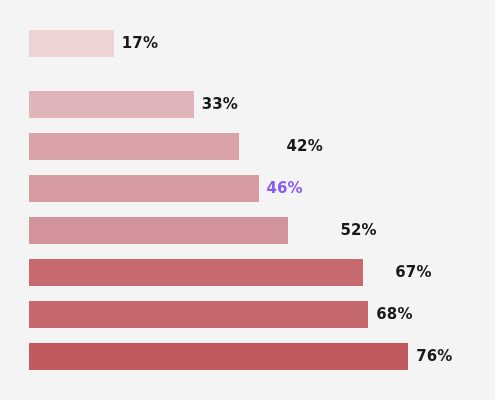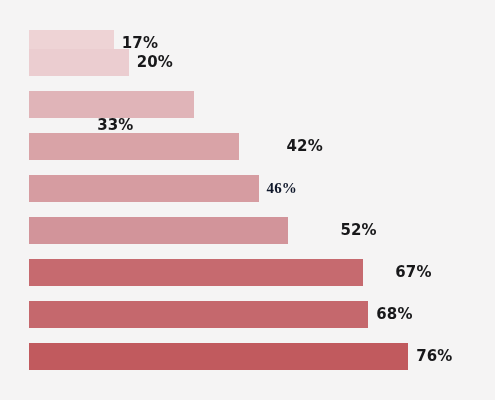--- a/index.html
+++ b/index.html
@@ -54,35 +54,31 @@
 </head>
 <body>
 
 <div id="chart-root">
 
   <div class="plot-area" id="plot-area">
       <div class="bar-row" style="top: 7px; height: 16px; margin-top: 28px;">
         <div class="bar" style="width: 84.83px; height: 27px; background: rgb(238, 211, 213);"></div>
         <span class="bar-value-label" style="color: rgb(24, 24, 26);">17%</span>
       </div>
-      <div class="bar-row" style="top: 49px; height: 27px;">
-        <div class="bar" style="width: 99.8px; height: 27px; background: rgb(235, 205, 208);"></div>
-        <span class="bar-value-label" style="color: rgb(24, 24, 26);">20%</span>
-      </div>
-      <div class="bar-row" style="top: 91px; height: 27px; flex-direction: column;">
+      <div class="bar-row" style="top: 91px; height: 27px;">
         <div class="bar" style="width: 164.67px; height: 27px; background: rgb(224, 180, 184);"></div>
         <span class="bar-value-label" style="color: rgb(24, 24, 26);">33%</span>
       </div>
       <div class="bar-row" style="top: 133px; height: 27px;">
         <div class="bar" style="width: 209.58px; height: 27px; background: rgb(217, 163, 167);"></div>
         <span class="bar-value-label" style="color: rgb(24, 24, 26); margin-left: 48px;">42%</span>
       </div>
       <div class="bar-row" style="top: 175px; height: 27px;">
         <div class="bar" style="width: 229.54px; height: 27px; background: rgb(214, 156, 161);"></div>
-        <span class="bar-value-label" style="color: #0f172a; font-family: Liberation Serif, serif;">46%</span>
+        <span class="bar-value-label" style="color: #8b5cf6;">46%</span>
       </div>
       <div class="bar-row" style="top: 217px; height: 27px; gap: 44px;">
         <div class="bar" style="width: 259.48px; height: 27px; background: rgb(210, 148, 154);"></div>
         <span class="bar-value-label" style="color: rgb(24, 24, 26);">52%</span>
       </div>
       <div class="bar-row" style="top: 259px; height: 27px; gap: 24px;">
         <div class="bar" style="width: 334.33px; height: 27px; background: rgb(198, 106, 111);"></div>
         <span class="bar-value-label" style="color: rgb(24, 24, 26);">67%</span>
       </div>
       <div class="bar-row" style="top: 301px; height: 27px; text-align: center;">

